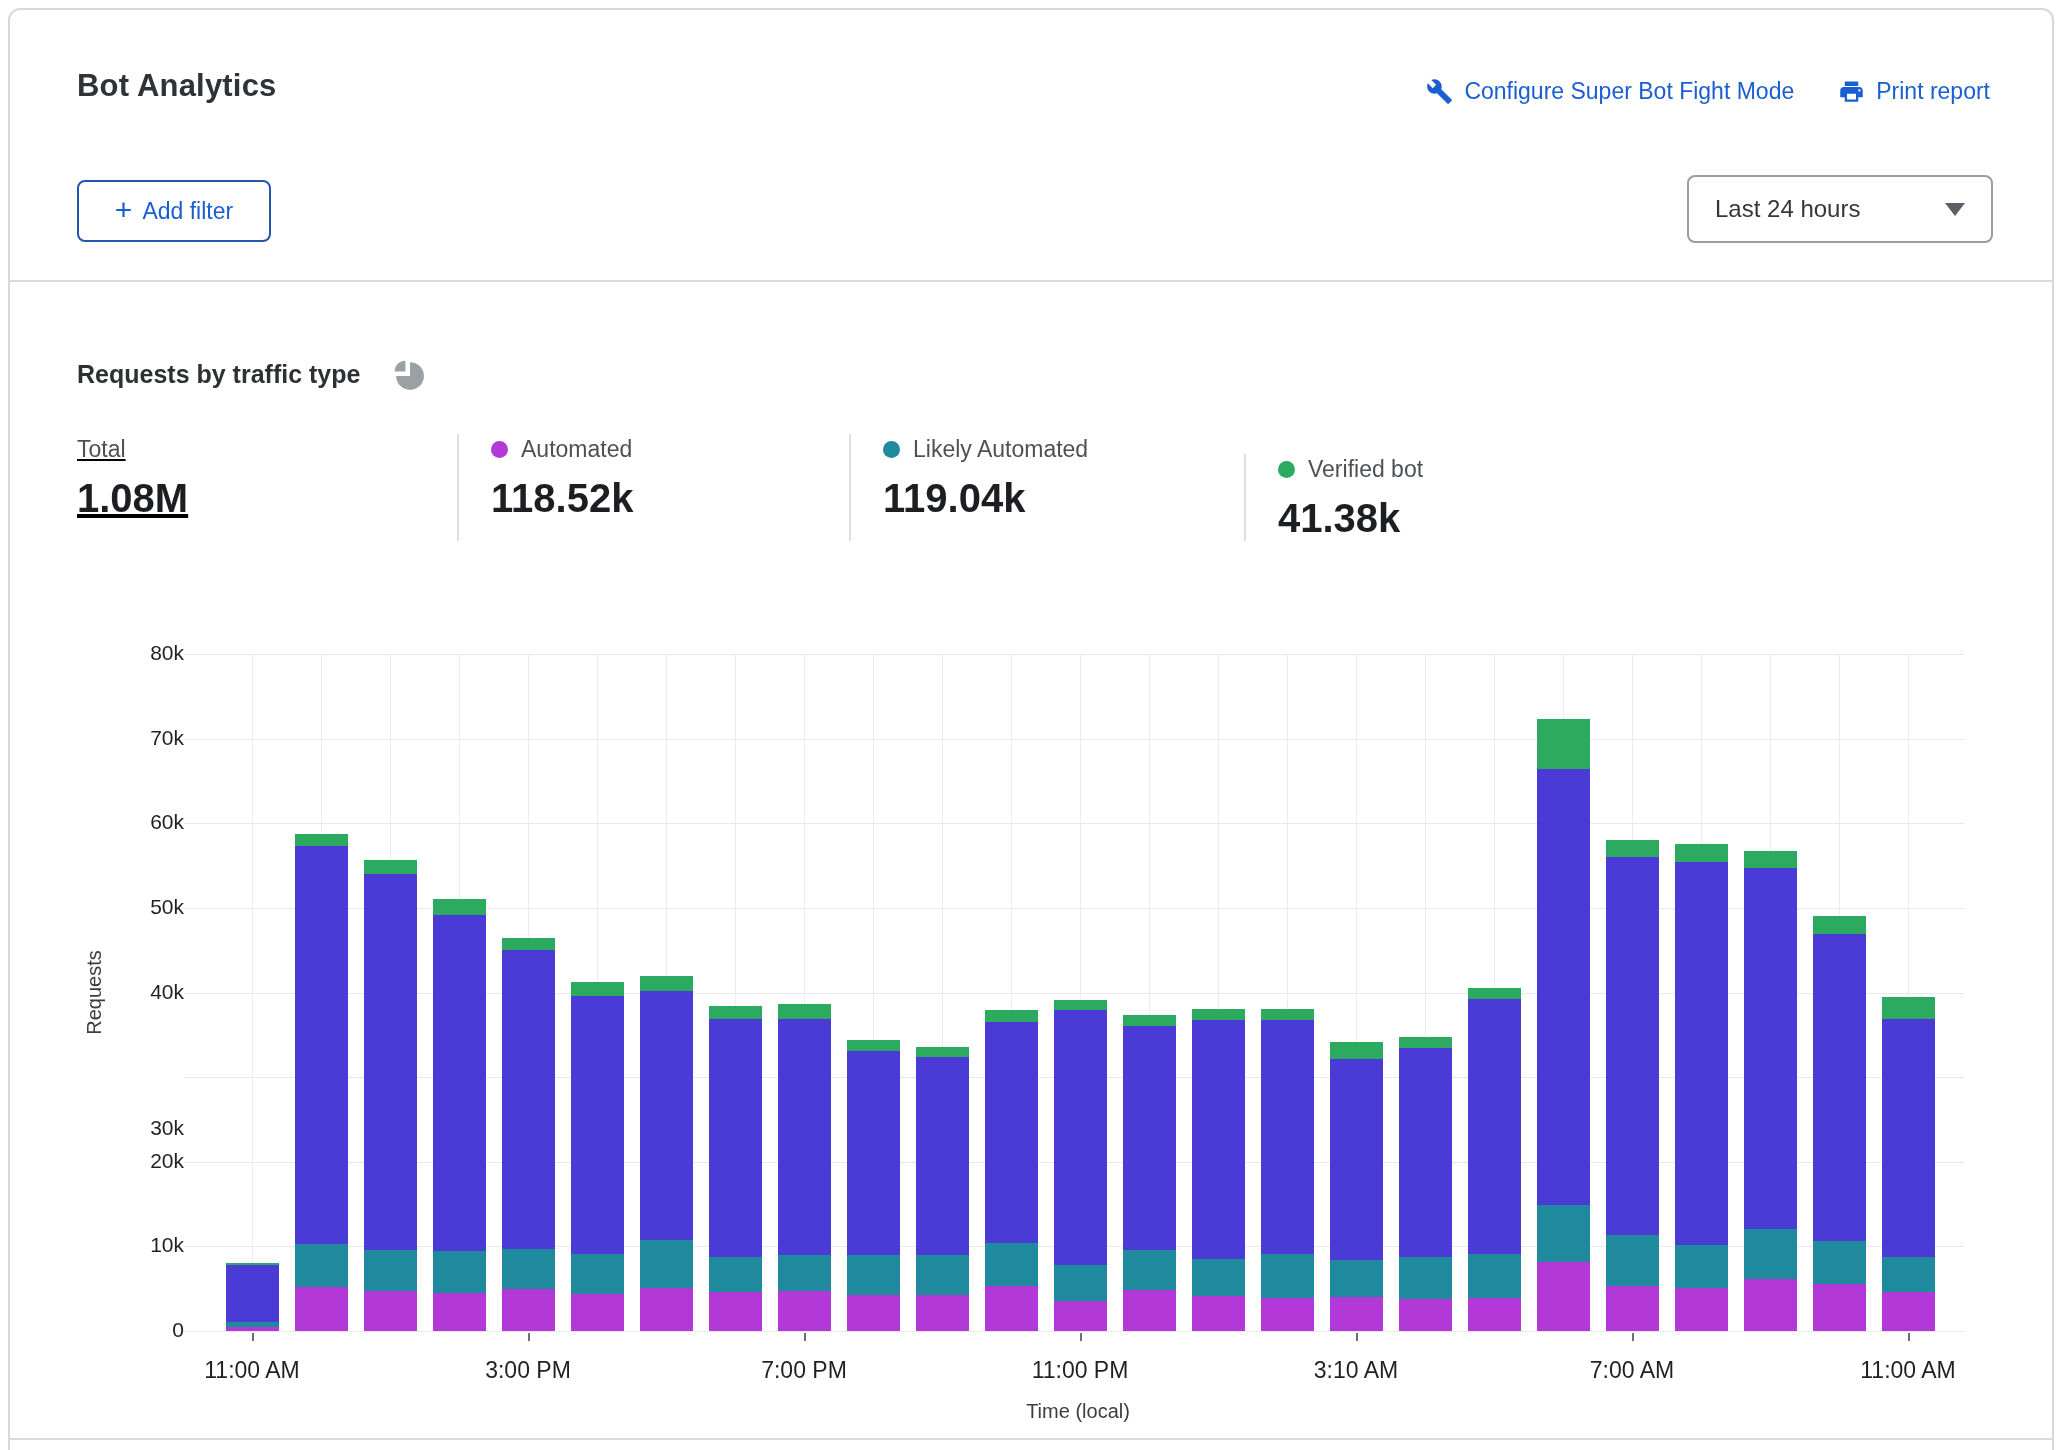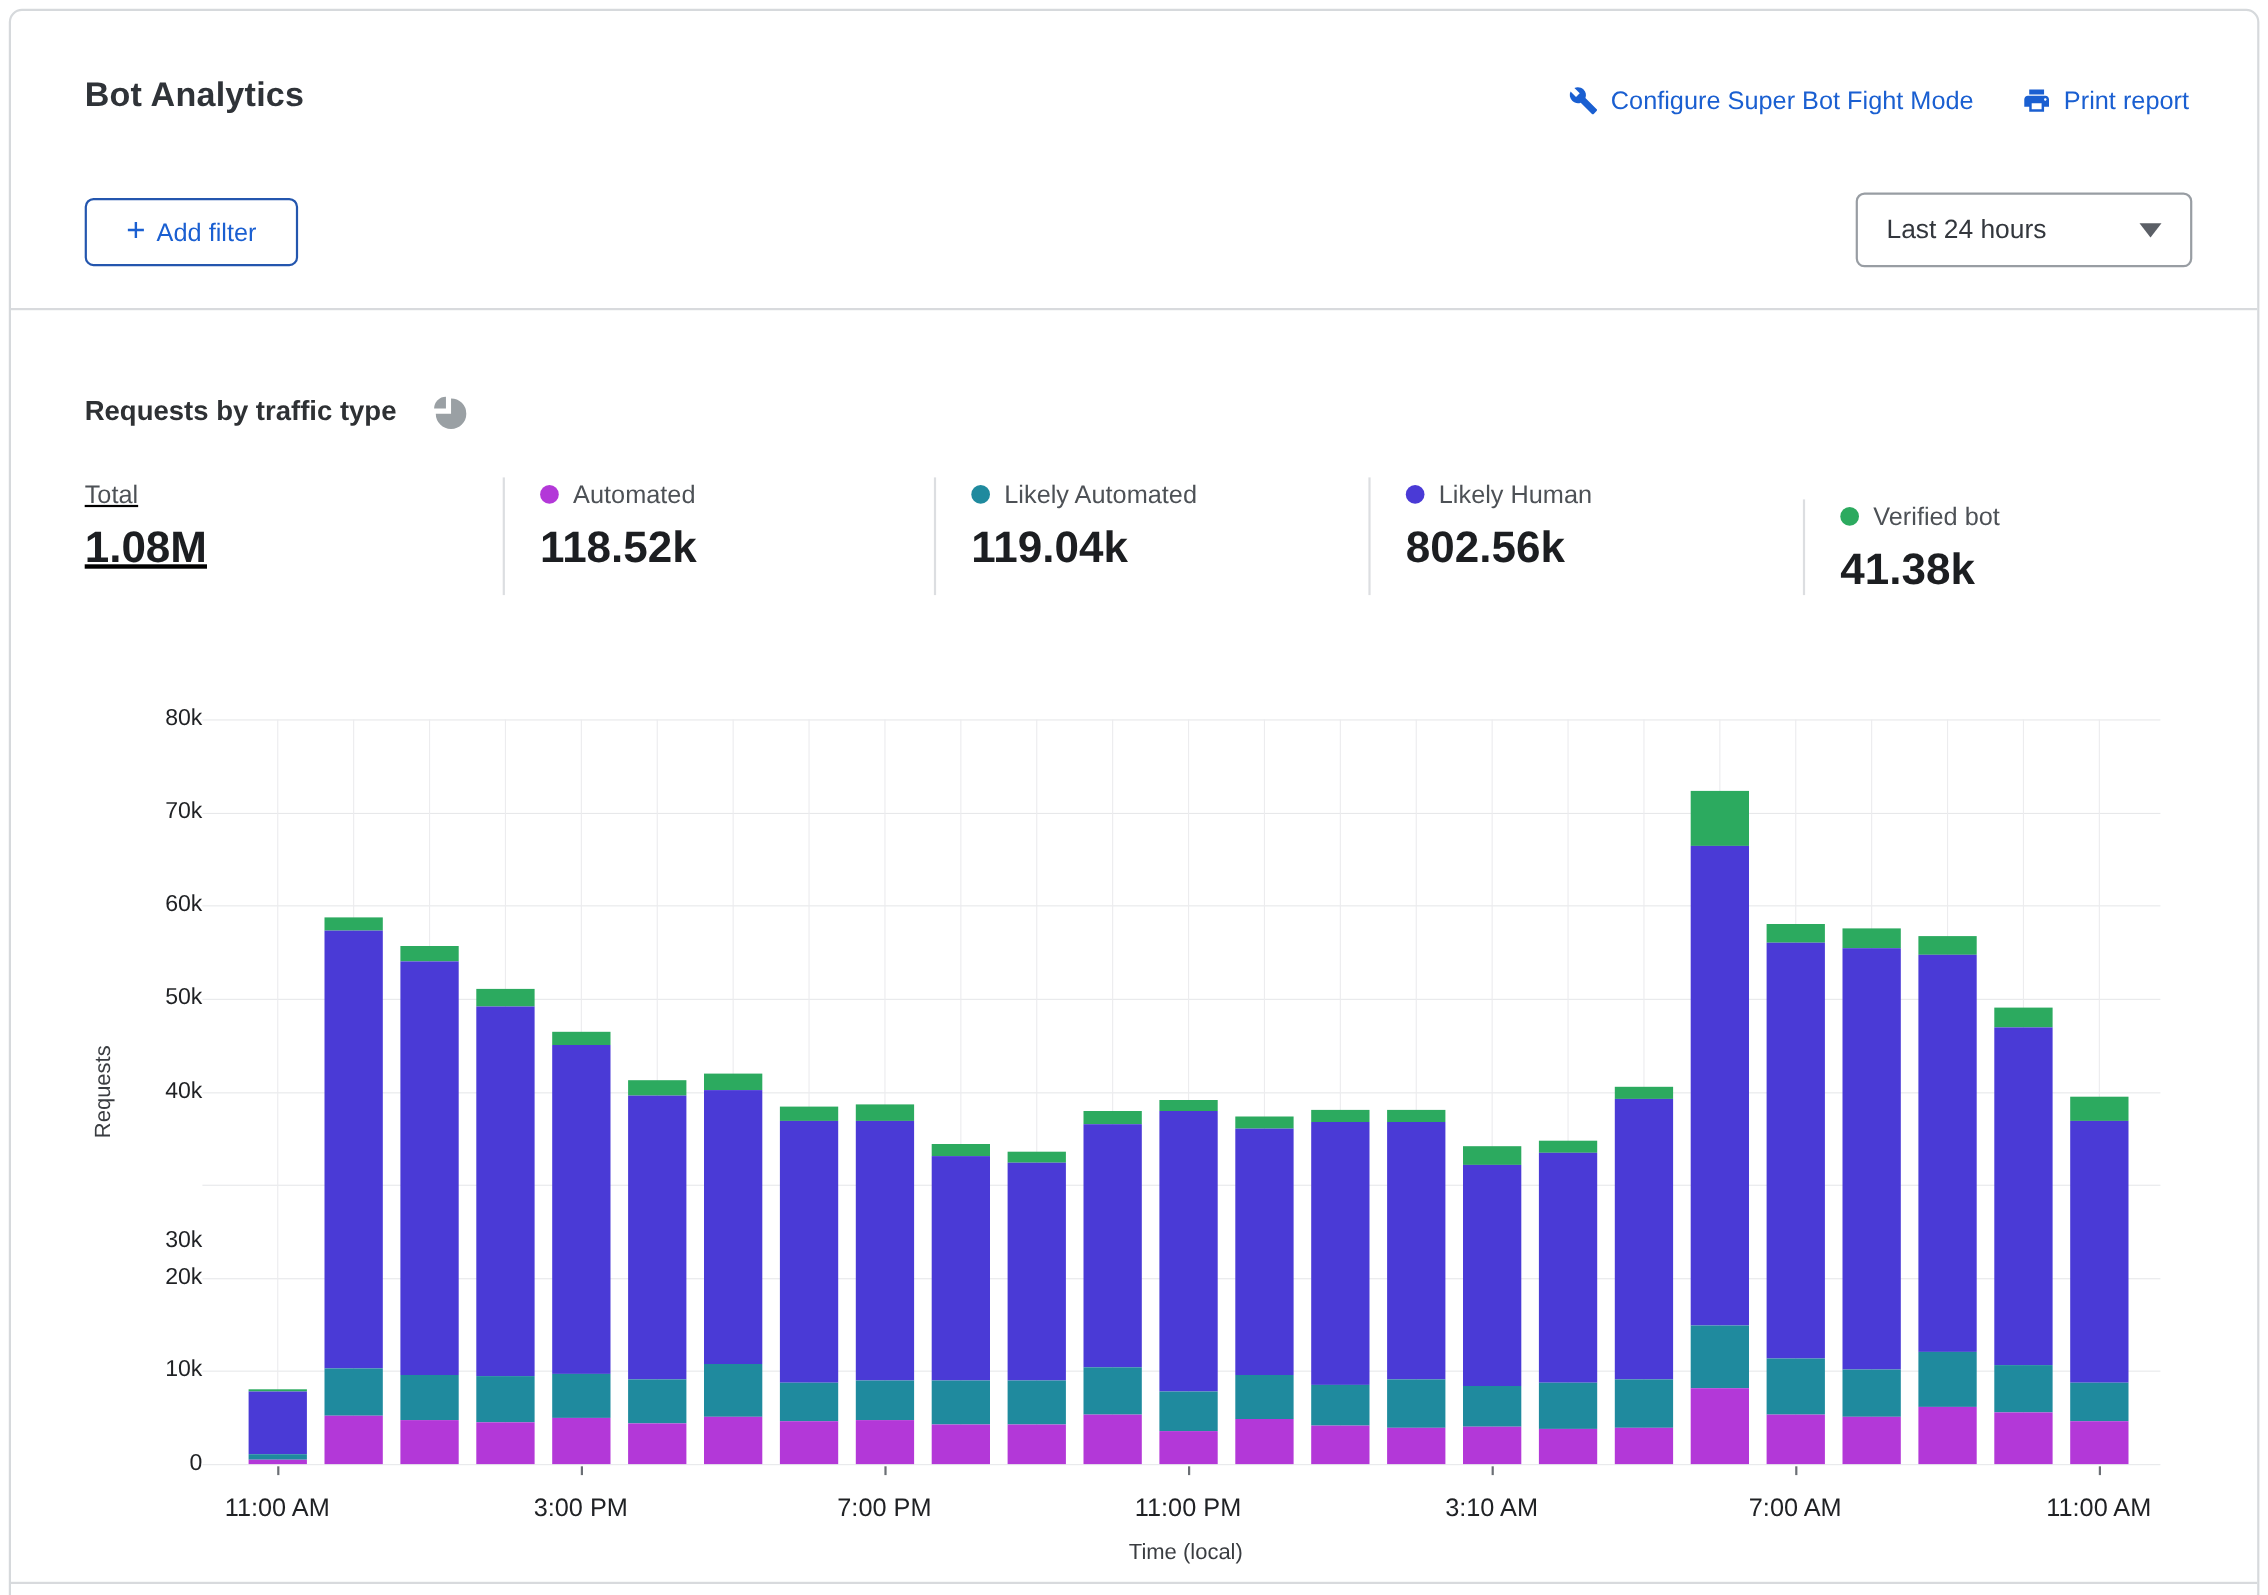--- a/index.html
+++ b/index.html
@@ -104,27 +104,20 @@
         </div>
         <div class="stat-value">118.52k</div>
       </div>
       <div class="stat" style="width: 395px;">
         <div class="stat-label-row">
           <span class="dot" style="background: rgb(31, 138, 158);"></span>
           <span class="stat-label">Likely Automated</span>
         </div>
         <div class="stat-value">119.04k</div>
       </div>
-      <div class="stat" style="width: 395px;">
-        <div class="stat-label-row">
-          <span class="dot" style="background: rgb(74, 58, 214);"></span>
-          <span class="stat-label">Likely Human</span>
-        </div>
-        <div class="stat-value">802.56k</div>
-      </div>
       <div class="stat" style="width: 360px; margin-top: 20px;">
         <div class="stat-label-row">
           <span class="dot" style="background: rgb(44, 170, 95);"></span>
           <span class="stat-label">Verified bot</span>
         </div>
         <div class="stat-value">41.38k</div>
       </div>
     </div>
 
   <div id="chart-area">

